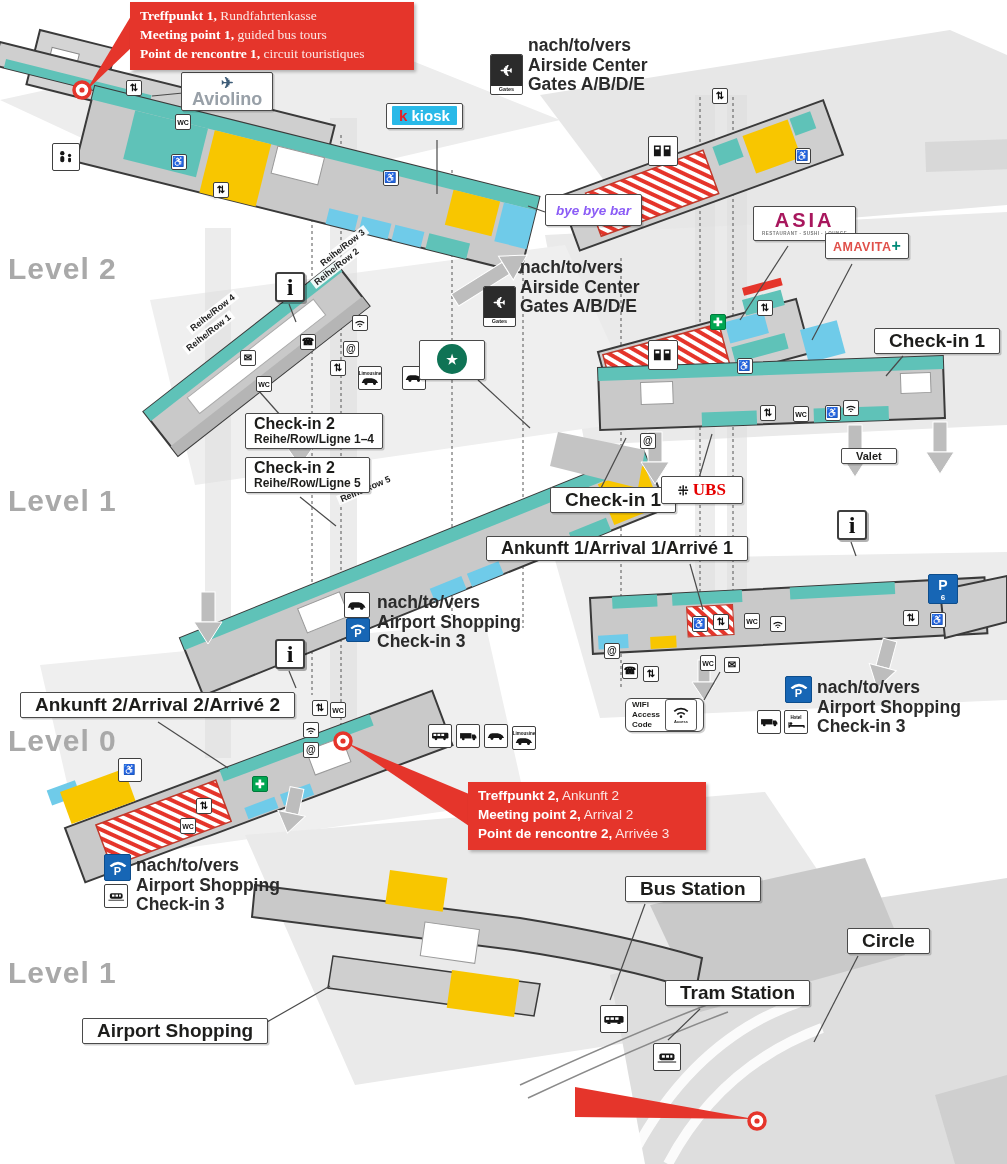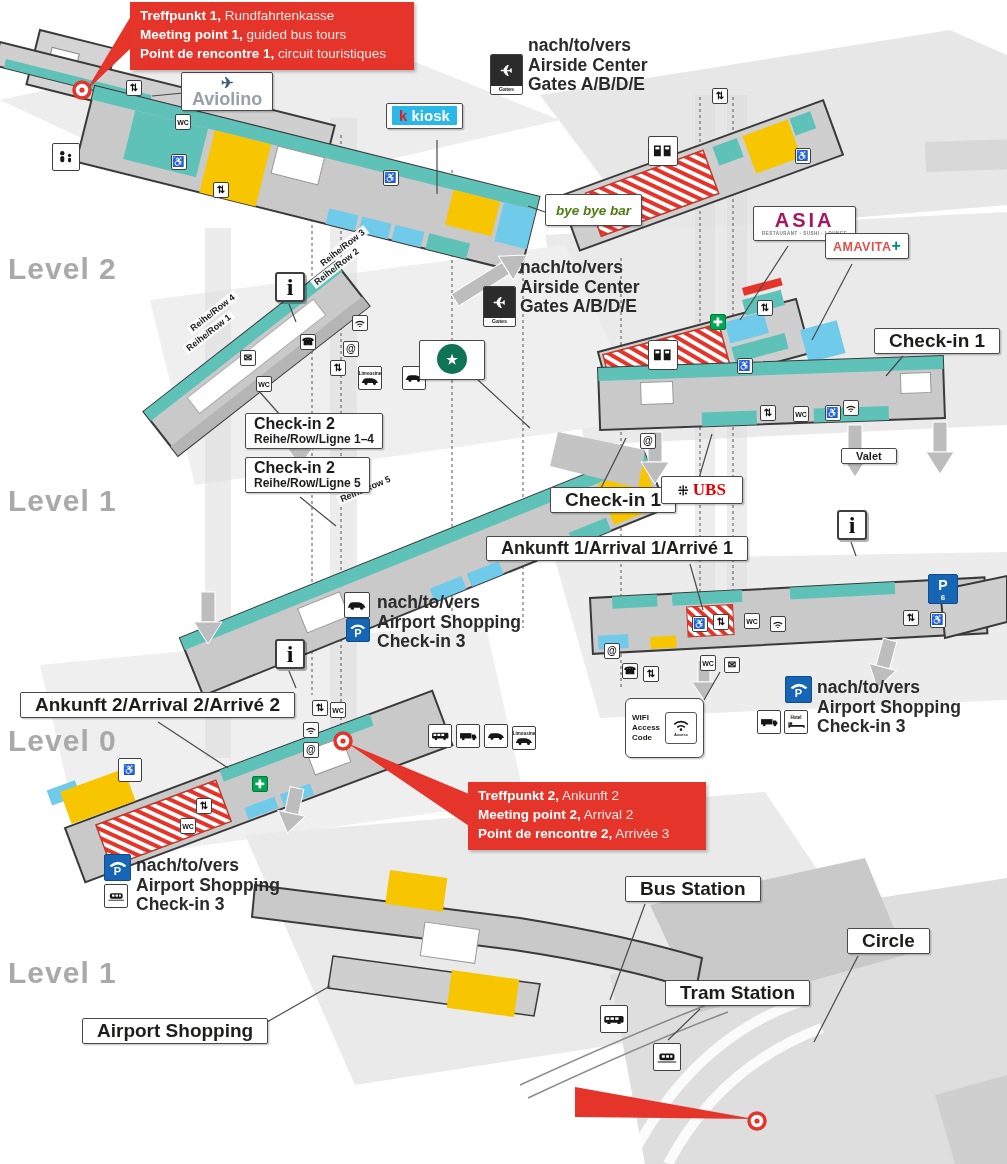--- a/index.html
+++ b/index.html
@@ -45,29 +45,29 @@
   .t-gates{padding:0;}
   .t-gates .g-pl{width:100%;flex:1;background:#2b2b2b;color:#fff;display:flex;align-items:center;
                  justify-content:center;font-size:15px;}
   .t-gates .g-pl span{transform:scaleX(-1);}
   .t-gates .g-cap{font-size:5.5px;line-height:1.4;color:#222;}
   
   .kiosk-inner{background:#29b9e8;color:#fff;font-size:15px;padding:1px 7px;border-radius:1px;}
   .kiosk-inner .k{color:#e31f26;}
   .aviolino{color:#98a0a8;font-size:18px;text-align:center;line-height:1;}
   .aviolino .pl{color:#3e5d78;font-size:15px;line-height:1;}
-  .byebye{color:#4d7c0f;font-style:italic;font-size:13.5px;}
+  .byebye{color:#8b5cf6;font-style:italic;font-size:13.5px;}
   .asia-t{color:#a8175d;font-size:20px;letter-spacing:3px;line-height:1;text-align:center;}
   .asia-s{font-size:4.5px;color:#777;letter-spacing:.5px;text-align:center;line-height:1.6;}
   .amavita{color:#e0504a;font-size:12.5px;letter-spacing:.5px;}
   .amavita .cr{color:#008a78;font-size:16px;font-weight:900;}
   .ubs{color:#e60000;font-family:"Liberation Serif",serif;font-size:17px;}
   .sb-circle{width:30px;height:30px;border-radius:50%;background:#0f7355;display:flex;
              align-items:center;justify-content:center;color:#fff;font-size:13px;margin:2px auto;}
-  .wifi-box{display:flex;gap:5px;align-items:center;border-radius:6px;padding:13px 6px;}
+  .wifi-box{display:flex;gap:5px;align-items:center;border-radius:6px;padding:0 6px;}
   .wifi-box .wt{font-size:8px;line-height:1.25;font-weight:bold;}
   .wifi-box .wm{width:30px;height:30px;border:1px solid #555;border-radius:3px;display:flex;
                 flex-direction:column;align-items:center;justify-content:center;}
   .wifi-box .wm svg{width:18px;}
   .wifi-box .wm .wa{font-size:4px;line-height:1.4;}
 </style>
 </head>
 <body>
 
 <div id="stage">
@@ -296,21 +296,21 @@
     <circle cx="757" cy="1121" r="8" fill="#fff" stroke="#e5352b" stroke-width="3.5"></circle>
     <circle cx="757" cy="1121" r="2.6" fill="#e5352b"></circle>
   </g>
 </svg>
 
 <div class="abs level" style="left:8px;top:252px;">Level 2</div>
 <div class="abs level" style="left:8px;top:484px;">Level 1</div>
 <div class="abs level" style="left:8px;top:724px;">Level 0</div>
 <div class="abs level" style="left:8px;top:956px;">Level 1</div>
 
-<div class="abs redbox" style="left:130px;top:2px;width:284px;">
+<div class="abs redbox" style="left:130px;top:2px;width:284px;font-family:Liberation Serif, serif;">
   <div><span class="b">Treffpunkt 1,</span><span> Rundfahrtenkasse</span></div>
   <div><span class="b">Meeting point 1,</span><span> guided bus tours</span></div>
   <div><span class="b">Point de rencontre 1,</span><span> circuit touristiques</span></div>
 </div>
 <div class="abs redbox" style="left:468px;top:782px;width:238px;">
   <div><span class="b">Treffpunkt 2,</span><span> Ankunft 2</span></div>
   <div><span class="b">Meeting point 2,</span><span> Arrival 2</span></div>
   <div><span class="b">Point de rencontre 2,</span><span> Arrivée 3</span></div>
 </div>
 

